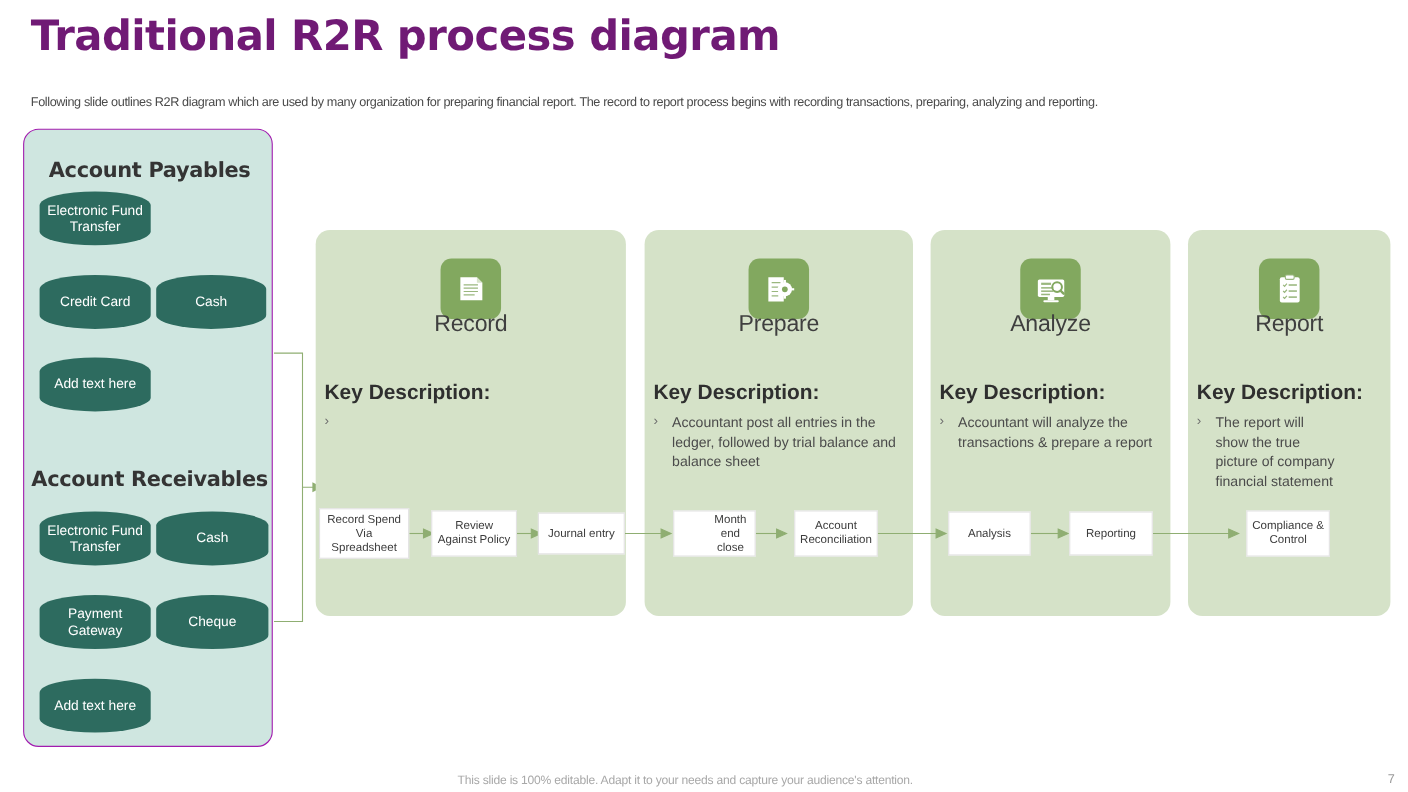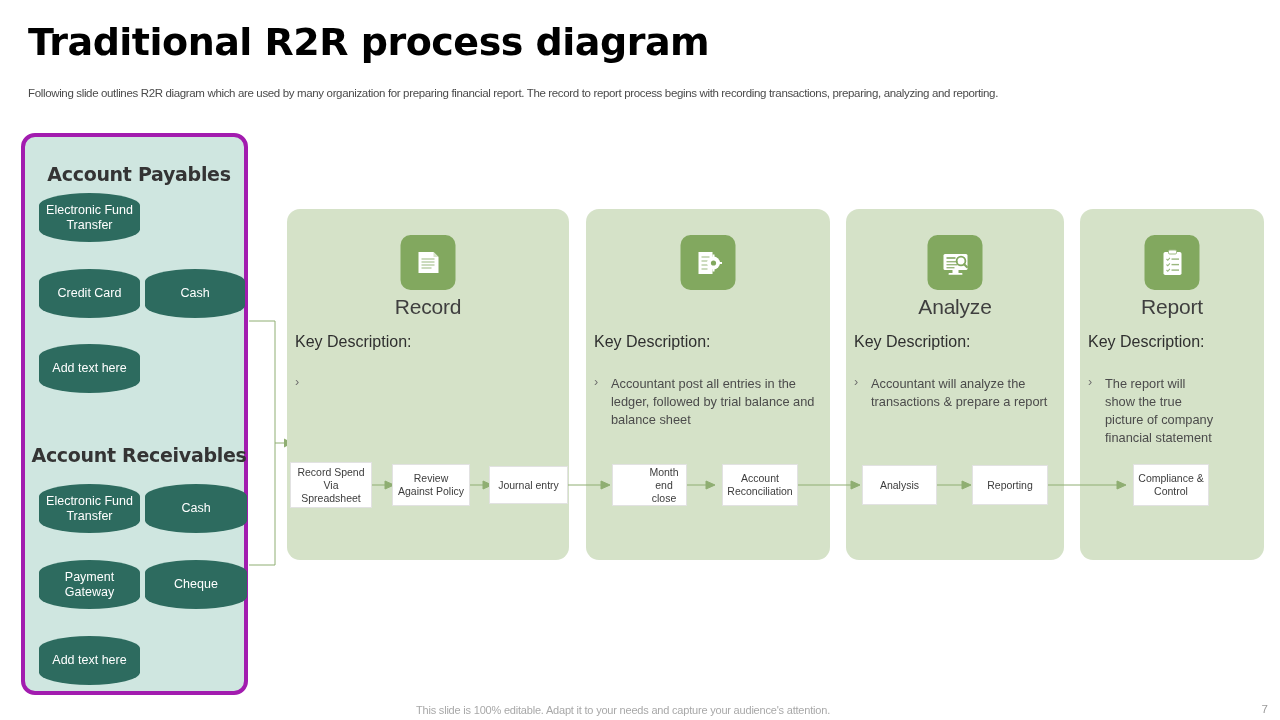--- a/index.html
+++ b/index.html
@@ -13,25 +13,25 @@
     position: relative;
     overflow: hidden;
     font-family: "Liberation Sans", sans-serif;
     color: #3a3a3a;
   }
 
   
   #page-title {
     position: absolute;
     left: 28px;
-    top: 20px;
+    top: 10px;
     font-size: 38px;
     font-weight: bold;
     letter-spacing: -0.5px;
-    color: #000000;
+    color: #701a75;
     font-family: "DejaVu Sans", sans-serif;
   }
   #page-subtitle {
     position: absolute;
     left: 28px;
     top: 86px;
     width: 1120px;
     font-size: 11.5px;
     line-height: 15px;
     color: #4a4a4a;
@@ -39,24 +39,23 @@
   }
 
   
   #sidebar {
     position: absolute;
     left: 21px;
     top: 117px;
     width: 227px;
     height: 562px;
     background: #cfe6e0;
-    border: 4px solid #a21caf;
+    border: 1px solid #a21caf;
     border-radius: 14px;
     box-sizing: border-box;
-    margin-top: 16px;
   }
   .side-group-title {
     text-align: center;
     font-size: 19px;
     font-weight: bold;
     color: #343434;
     font-family: "DejaVu Sans", sans-serif;
     letter-spacing: -0.3px;
   }
   .pill {
@@ -99,34 +98,34 @@
     width: 55px;
     height: 55px;
     background: #82a85f;
     border-radius: 10px;
     display: flex;
     align-items: center;
     justify-content: center;
   }
   .col-name {
     position: absolute;
-    top: 86px;
+    top: 74px;
     left: 0;
     width: 100%;
     text-align: center;
     font-size: 21px;
     color: #3f3f3f;
     letter-spacing: -0.2px;
   }
   .kd-title {
     position: absolute;
-    top: 124px;
+    top: 138px;
     left: 8px;
-    font-size: 16px;
-    font-weight: normal;
+    font-size: 19px;
+    font-weight: bold;
     color: #2f2f2f;
   }
   .kd-bullet {
     position: absolute;
     top: 166px;
     left: 8px;
     font-size: 12.5px;
     color: #6d6d6d;
   }
   .kd-text {
@@ -257,20 +256,21 @@
       </g>
       <circle cx="20" cy="15" r="6.5" fill="#ffffff"></circle>
       <circle cx="20" cy="15" r="2.6" fill="#82a85f"></circle>
       <g fill="#ffffff">
         <rect x="19" y="6.5" width="2" height="3"></rect>
         <rect x="19" y="20.5" width="2" height="3"></rect>
         <rect x="25.5" y="14" width="3" height="2"></rect>
       </g>
     </svg>
   </div>
+  <div class="col-name">Prepare</div>
   <div class="kd-title" style="left:8px;">Key Description:</div>
   <div class="kd-bullet">›</div>
   <div class="kd-text" style="width:212px;">Accountant post all entries in the ledger, followed by trial balance and balance sheet</div>
 </div>
 
 <div class="col" style="left:846px; width:218px; height:351px;">
   <div class="col-icon">
     <svg width="30" height="30" viewBox="0 0 30 30">
       <rect x="3" y="6" width="24" height="16" rx="1.5" fill="#ffffff"></rect>
       <rect x="12" y="22" width="6" height="3" fill="#ffffff"></rect>

